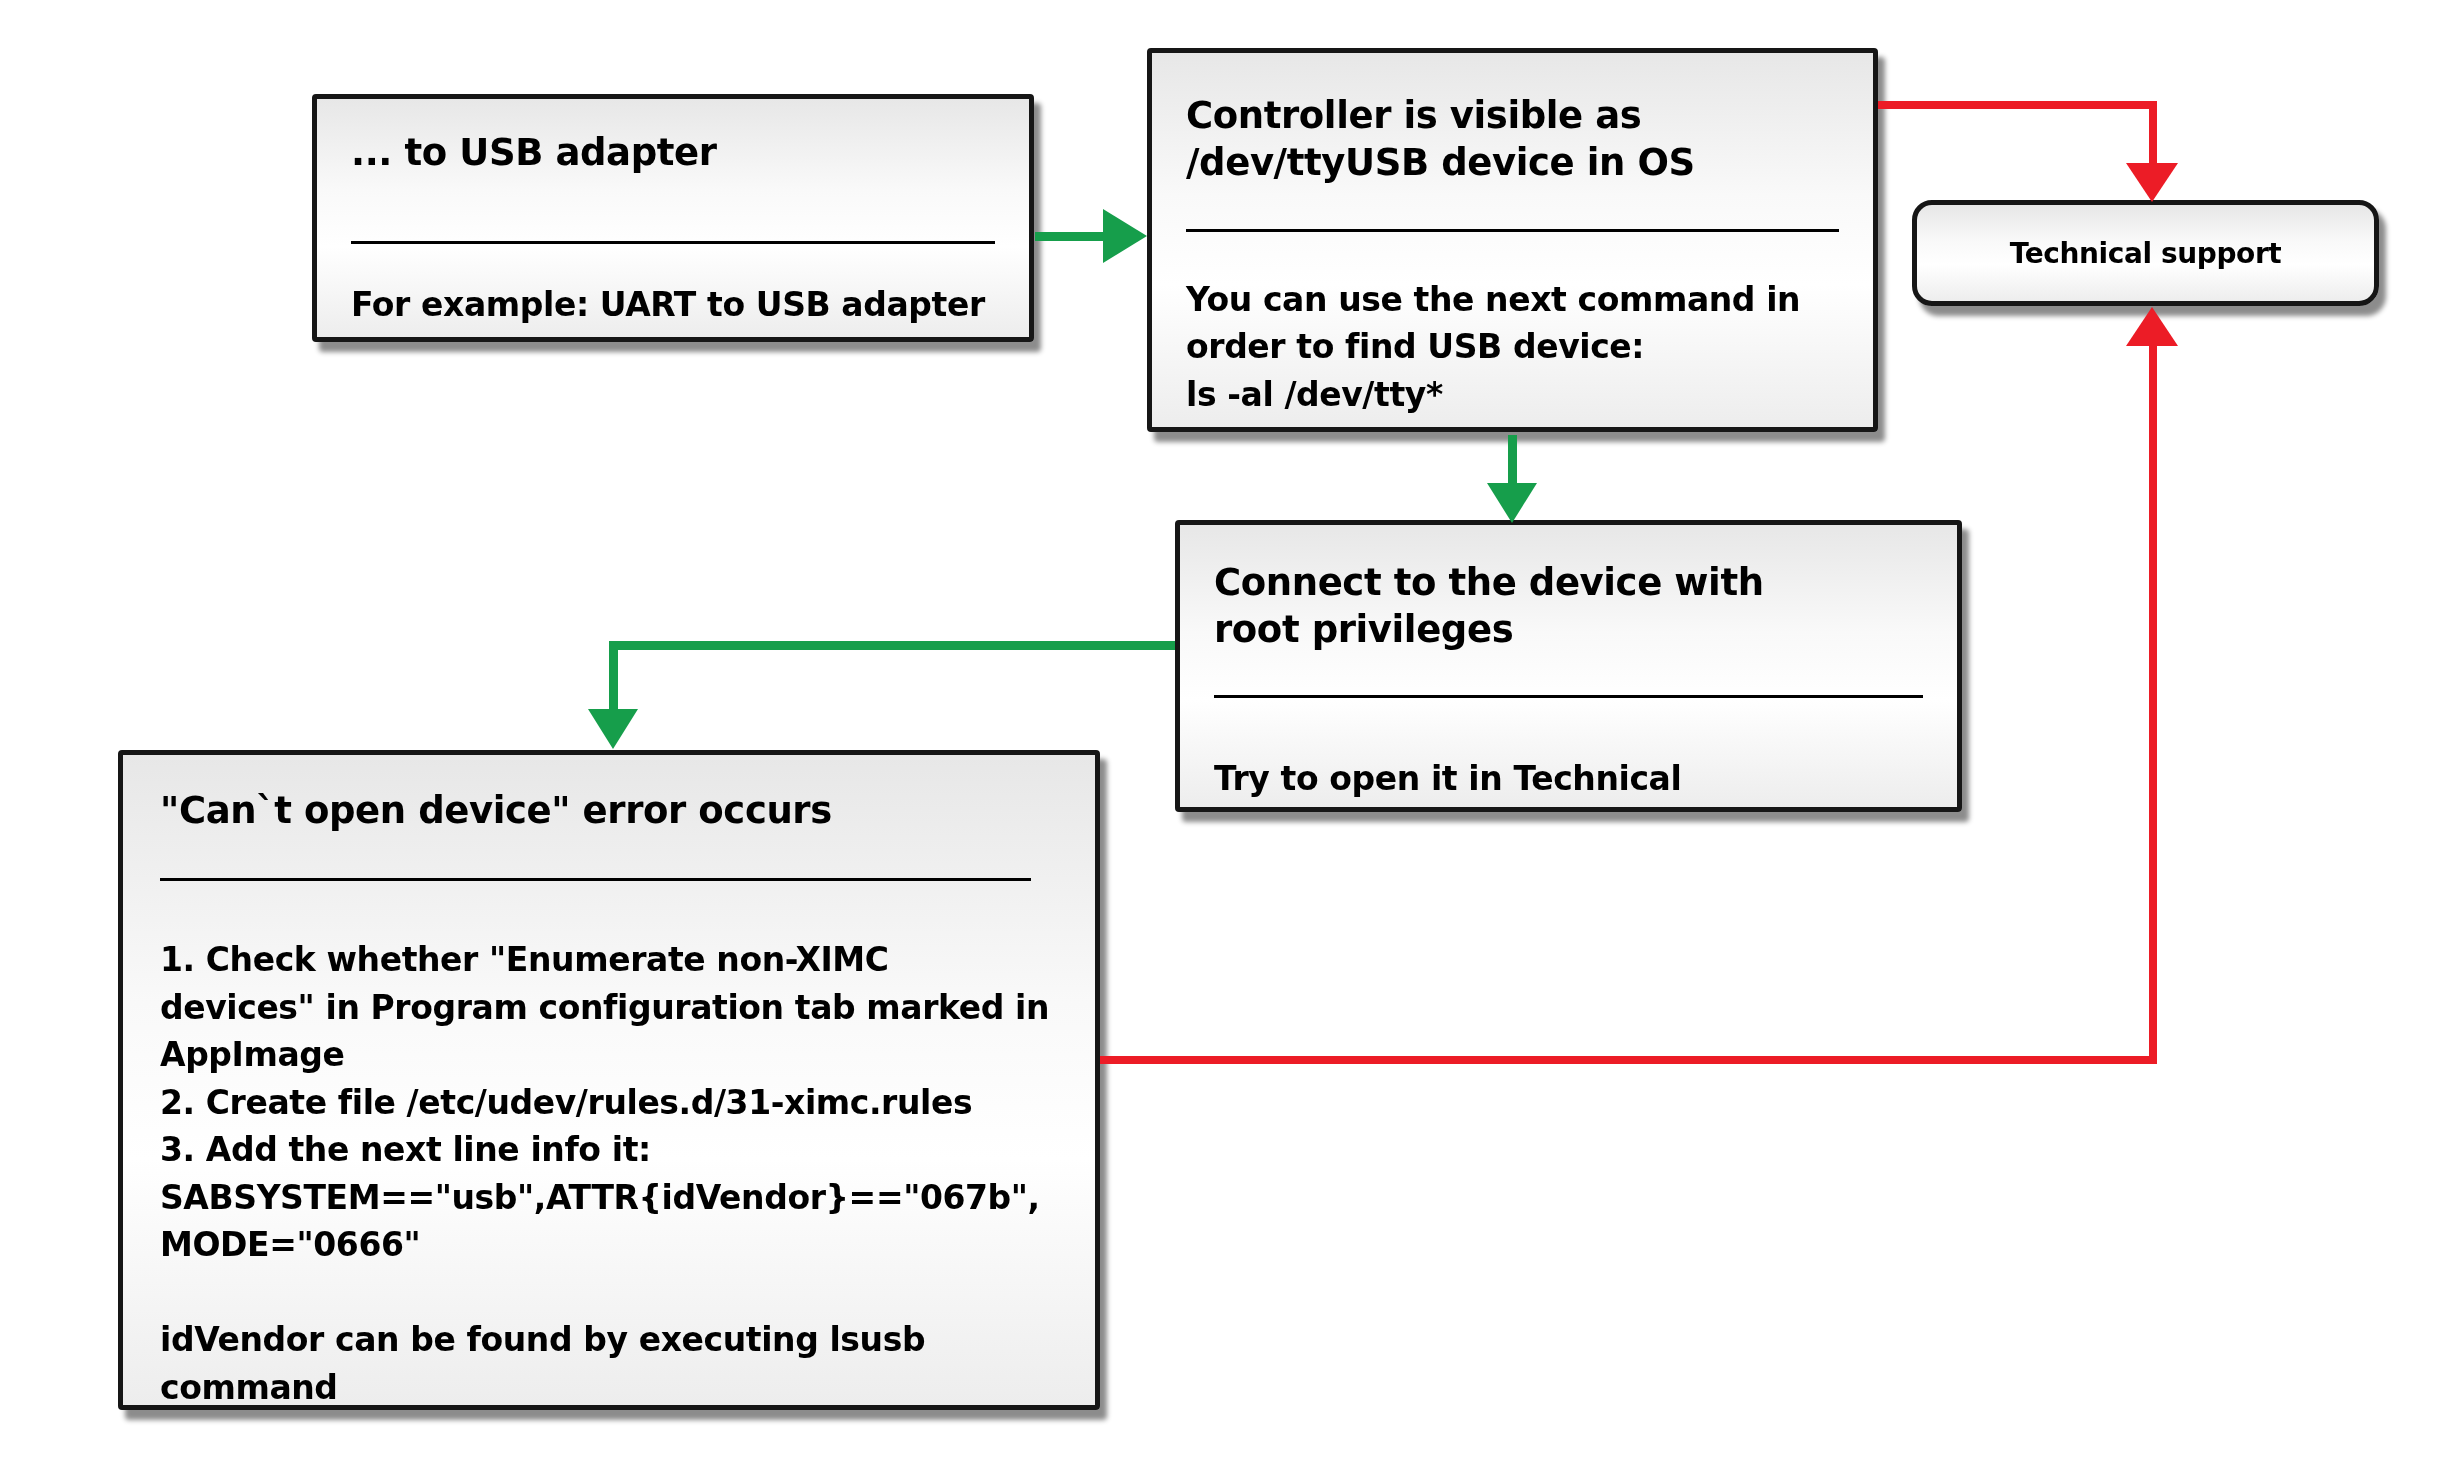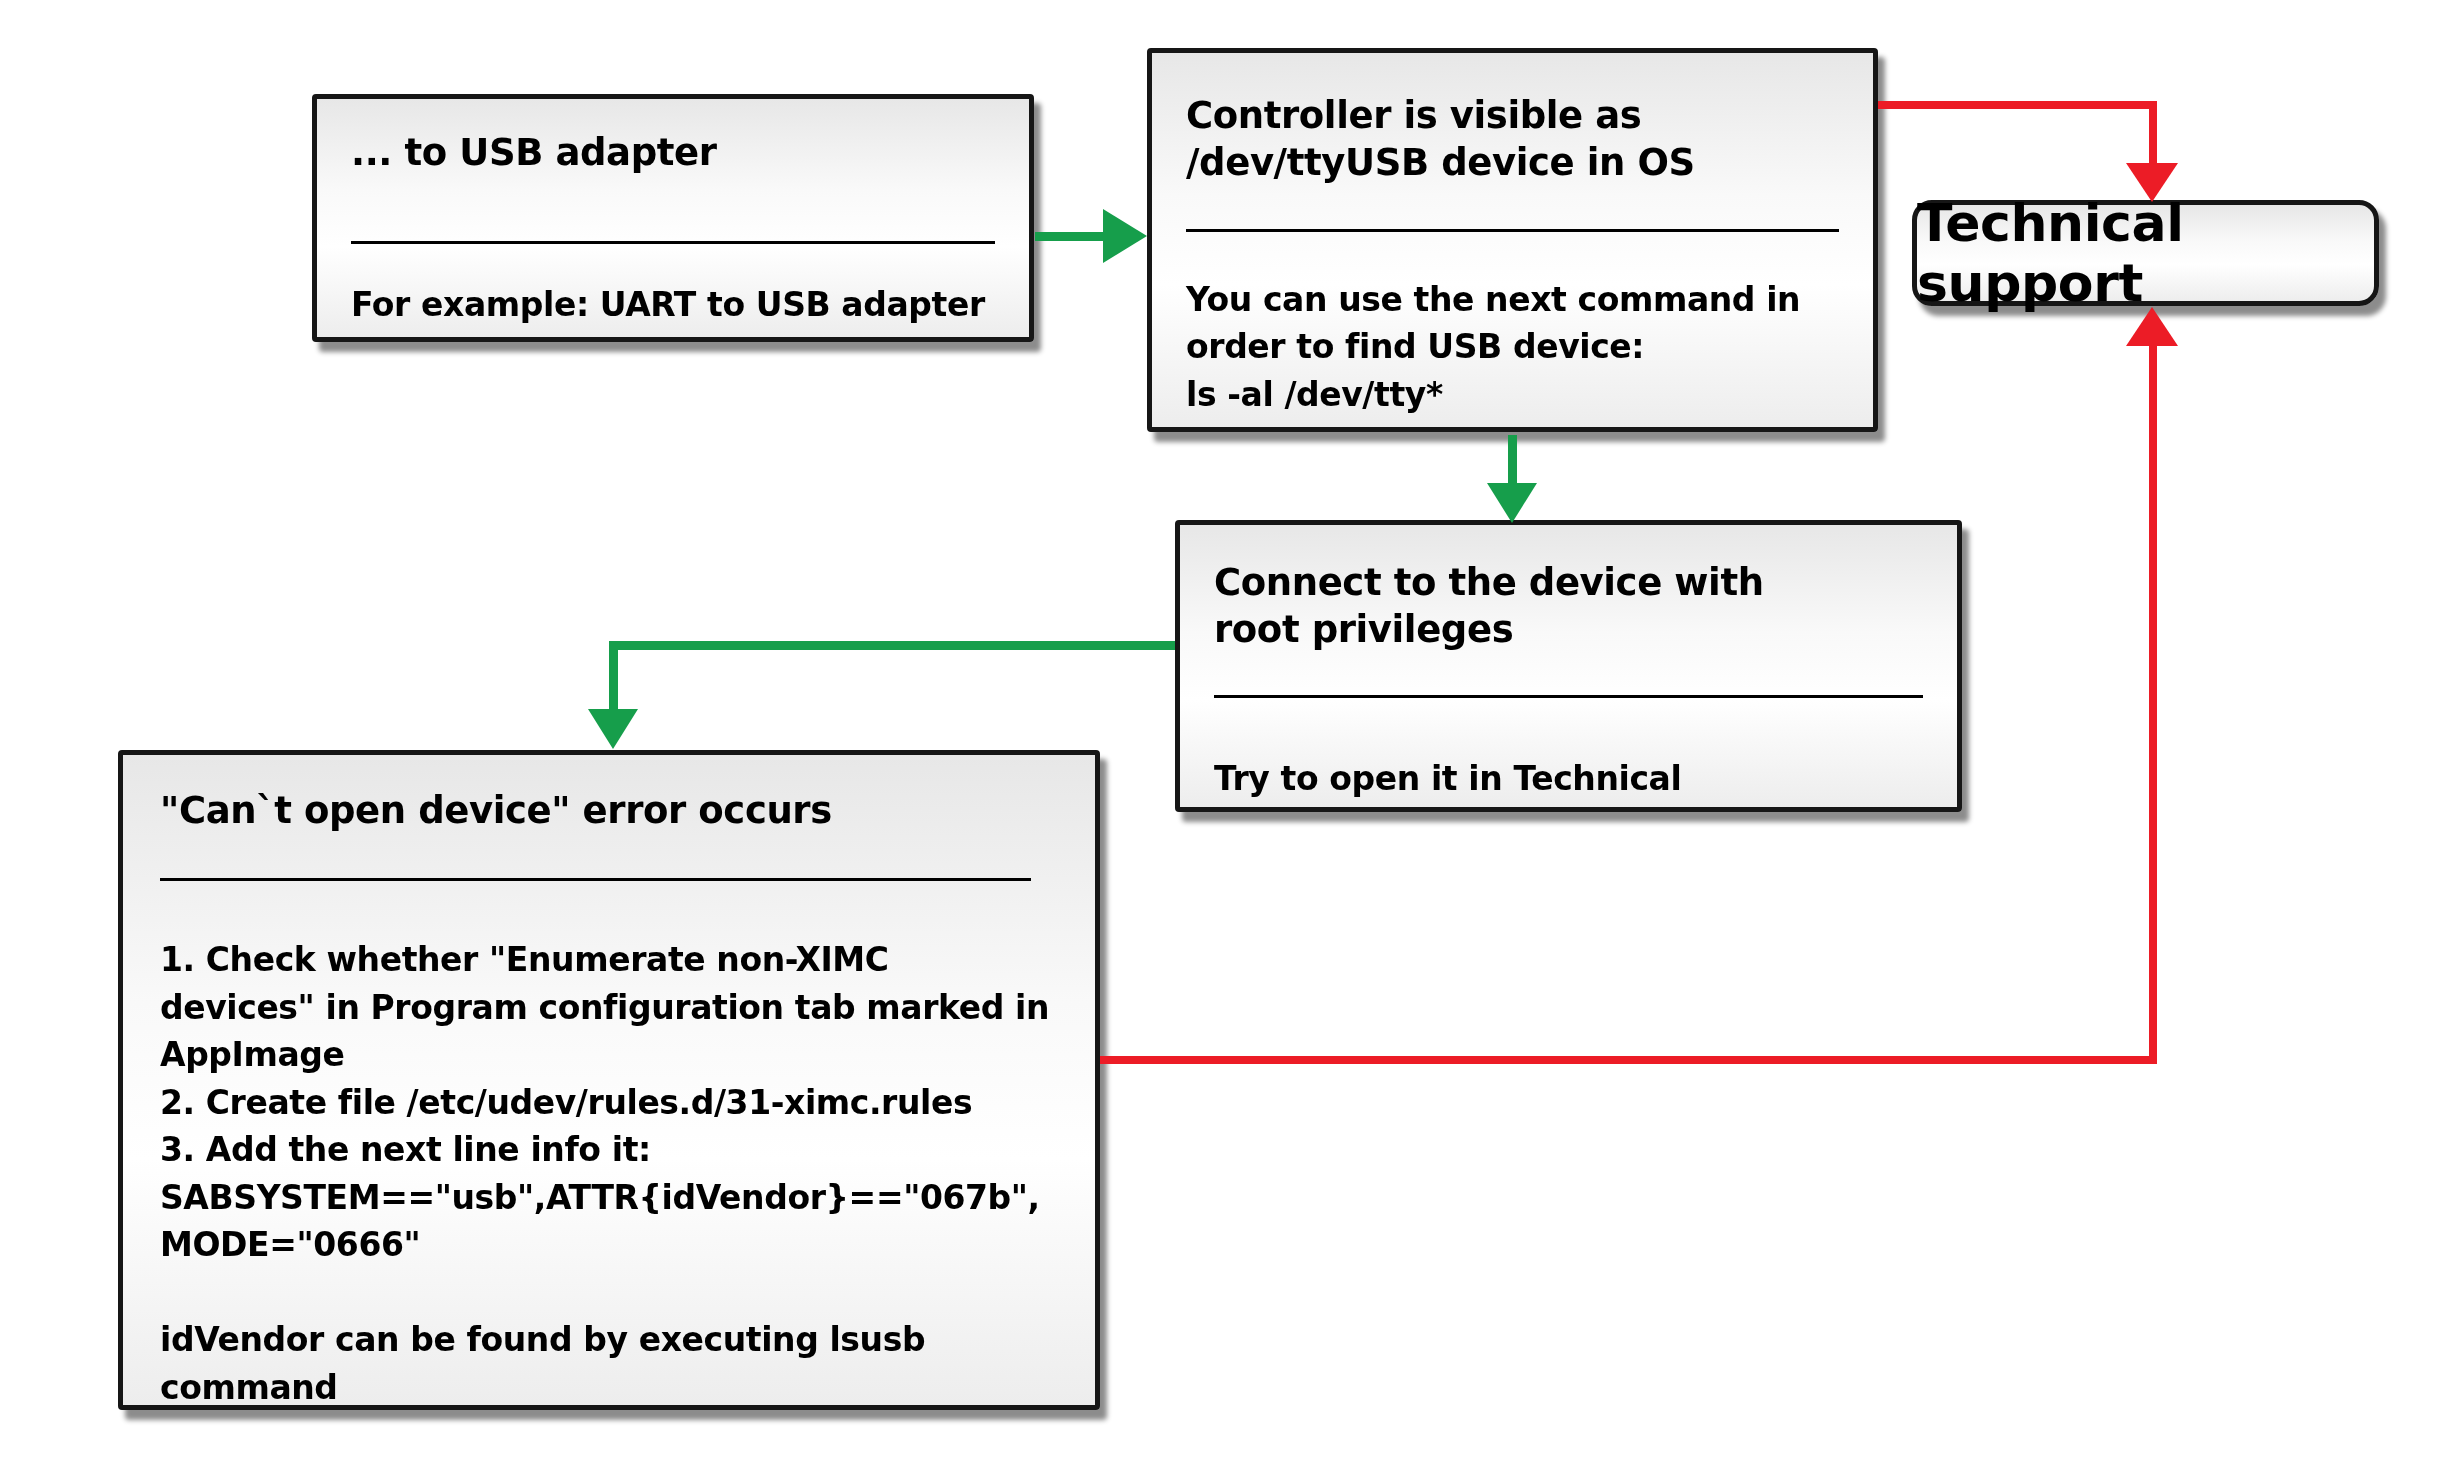--- a/index.html
+++ b/index.html
@@ -36,21 +36,21 @@
     letter-spacing: -0.4px;
     white-space: pre-line;
     color: #000;
   }
   .divider { border-top: 3.5px solid #000; height: 0; }
   .hline, .vline { position: absolute; }
   .arrowhead { position: absolute; width: 0; height: 0; }
   .center-label {
     display: flex; align-items: center; justify-content: center;
     width: 100%; height: 100%;
-    font-weight: bold; font-size: 52px; letter-spacing: -0.4px;
+    font-weight: bold; font-size: 28px; letter-spacing: -0.4px;
   }
 </style>
 </head>
 <body>
 
 <div class="canvas">
 
   <div class="box" style="left:312px; top:94px; width:722px; height:248px;">
     <div class="inner">
       <div class="title" style="margin-top:30px;">... to USB adapter</div>

